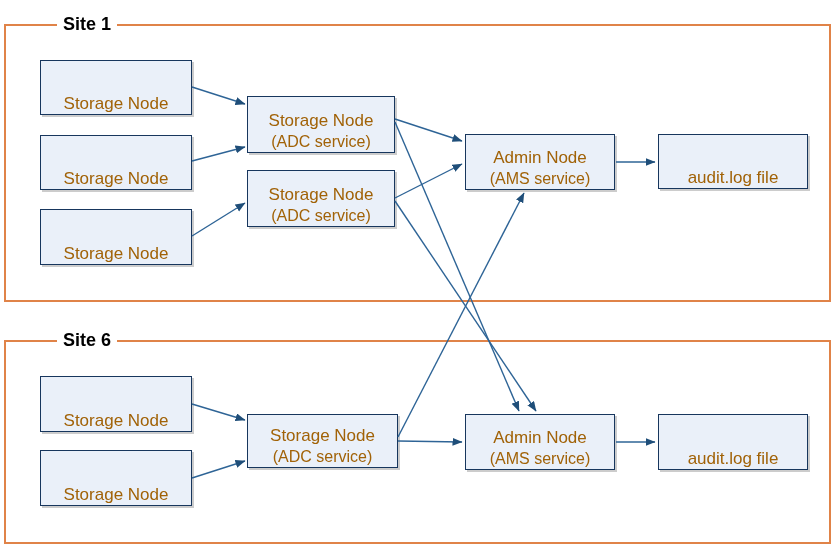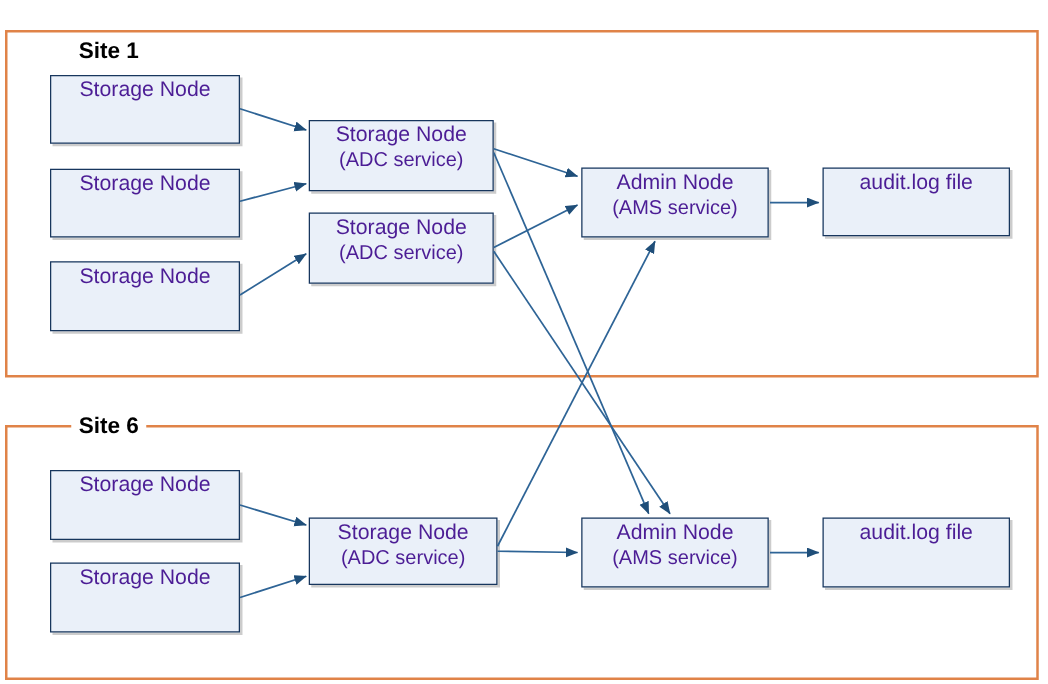--- a/index.html
+++ b/index.html
@@ -29,43 +29,43 @@
   }
   .node{
     position:absolute;
     box-sizing:border-box;
     background:#EAF0F9;
     border:1.5px solid #17365D;
     box-shadow:2px 2px 0 rgba(110,110,110,0.35);
     display:flex;
     flex-direction:column;
     align-items:center;
-    justify-content:flex-start;
+    justify-content:flex-end;
     text-align:center;
-    color:#4c1d95;
+    color:#a16207;
     font-size:17px;
     line-height:21px;
     white-space:nowrap;
   }
   .node .sub{font-size:16px;}
   svg.arrows{
     position:absolute;
     left:0;top:0;
     pointer-events:none;
   }
 </style>
 </head>
 <body>
 
 <div class="canvas">
 
   <div class="site-box" style="left:4px;top:24px;width:827px;height:278px;"></div>
   <div class="site-box" style="left:4px;top:340px;width:827px;height:204px;"></div>
 
-  <div class="site-label" style="left:57px;top:28px;text-align:right;">Site 1</div>
+  <div class="site-label" style="left:57px;top:12px;text-align:right;">Site 1</div>
   <div class="site-label" style="left:57px;top:328px;">Site 6</div>
 
   <div class="node" style="left:40px;top:60px;width:152px;height:55px;">
     <div>Storage Node</div>
   </div>
   <div class="node" style="left:40px;top:135px;width:152px;height:55px;">
     <div>Storage Node</div>
   </div>
   <div class="node" style="left:40px;top:209px;width:152px;height:56px;">
     <div>Storage Node</div>

